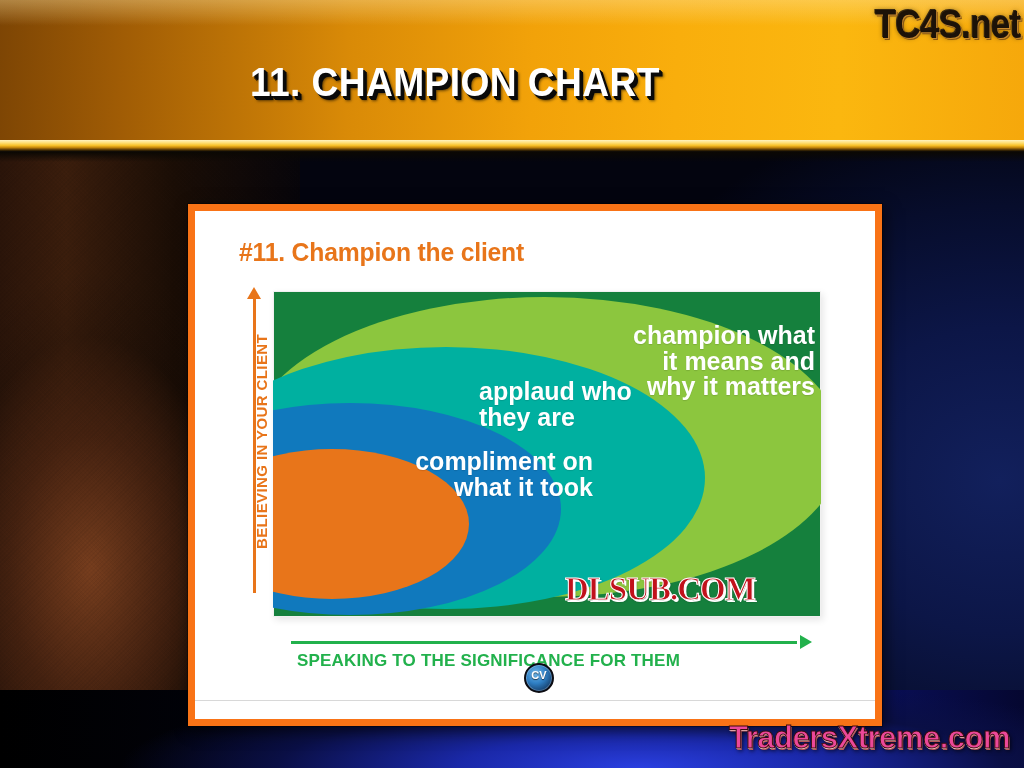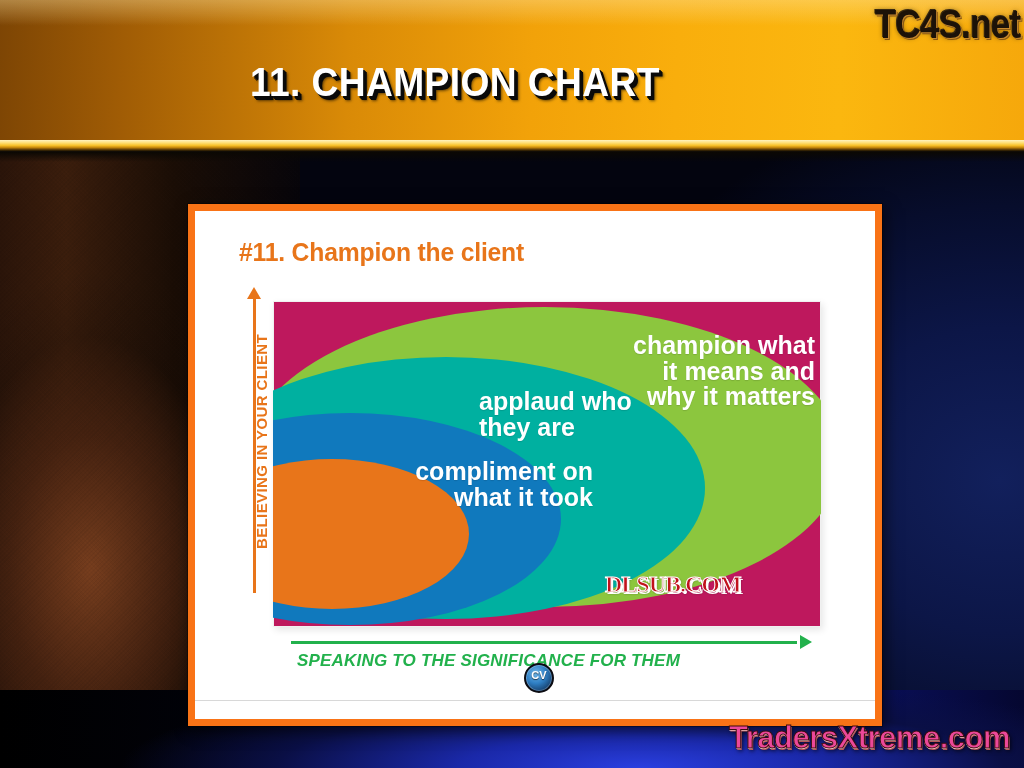--- a/index.html
+++ b/index.html
@@ -128,27 +128,26 @@
   .axis-x .head{
     position:absolute;right:-1px;top:2px;width:0;height:0;
     border-top:7px solid transparent;border-bottom:7px solid transparent;
     border-left:12px solid #22B14C;
   }
   .axis-x .lbl{
     position:absolute;left:6px;top:18px;
     font-size:17px;font-weight:bold;color:#22B14C;letter-spacing:.2px;
     font-family:"Liberation Sans Narrow","Liberation Sans",sans-serif;
     white-space:nowrap;
-    font-style:italic;
   }
 
   
   .plot{
-    position:absolute;left:78px;top:90px;width:548px;height:326px;
-    background:#be185d;
+    position:absolute;left:78px;top:80px;width:548px;height:326px;
+    background:#15803d;
     box-shadow:inset 0 0 0 1px #f0f0f0, 2px 3px 7px rgba(0,0,0,.10);
     overflow:hidden;
   }
   .ell{position:absolute;border-radius:50%;}
   .ell-green {left:-26px;  top:6px;   width:596px; height:300px; background:#8CC63E;}
   .ell-teal  {left:-86px;  top:56px;  width:518px; height:262px; background:#00B0A0;}
   .ell-blue  {left:-134px; top:112px; width:422px; height:212px; background:#1079BD;}
   .ell-orange{left:-78px;  top:158px; width:274px; height:150px; background:#E8751A;}
 
   .elbl{
@@ -158,27 +157,27 @@
   }
   .lbl-green {right:6px;  top:32px;  width:186px; text-align:right; font-size:25px;}
   .lbl-teal  {right:152px;top:88px;  width:190px; font-size:25px;}
   .lbl-blue  {right:228px;top:158px; width:222px; text-align:right; font-size:25px;}
   .lbl-orange{left:12px;  top:216px; width:244px; text-align:center;font-size:24px;}
 
   
   .wm-dlsub{
     position:absolute;left:370px;top:360px;
     font-family:"Liberation Serif","DejaVu Serif",serif;
-    font-size:24px;font-weight:bold;letter-spacing:-1px;
+    font-size:33px;font-weight:bold;letter-spacing:-1px;
     color:#C1121C;
     -webkit-text-stroke:1px #ffffff;
     text-shadow:
       2px 2px 0 #ffffff, 2px 2px 2px rgba(0,0,0,.35),
       0 0 1px #8e0d14;
-    white-space:nowrap;z-index:40;margin-left:40px;
+    white-space:nowrap;z-index:40;
   }
 
   
   .credit{
     position:absolute;left:0;bottom:26px;width:680px;
     text-align:center;padding-right:8px;
     font-size:14px;color:#444;
     font-family:"DejaVu Sans","Liberation Sans",sans-serif;
     white-space:nowrap;
   }

